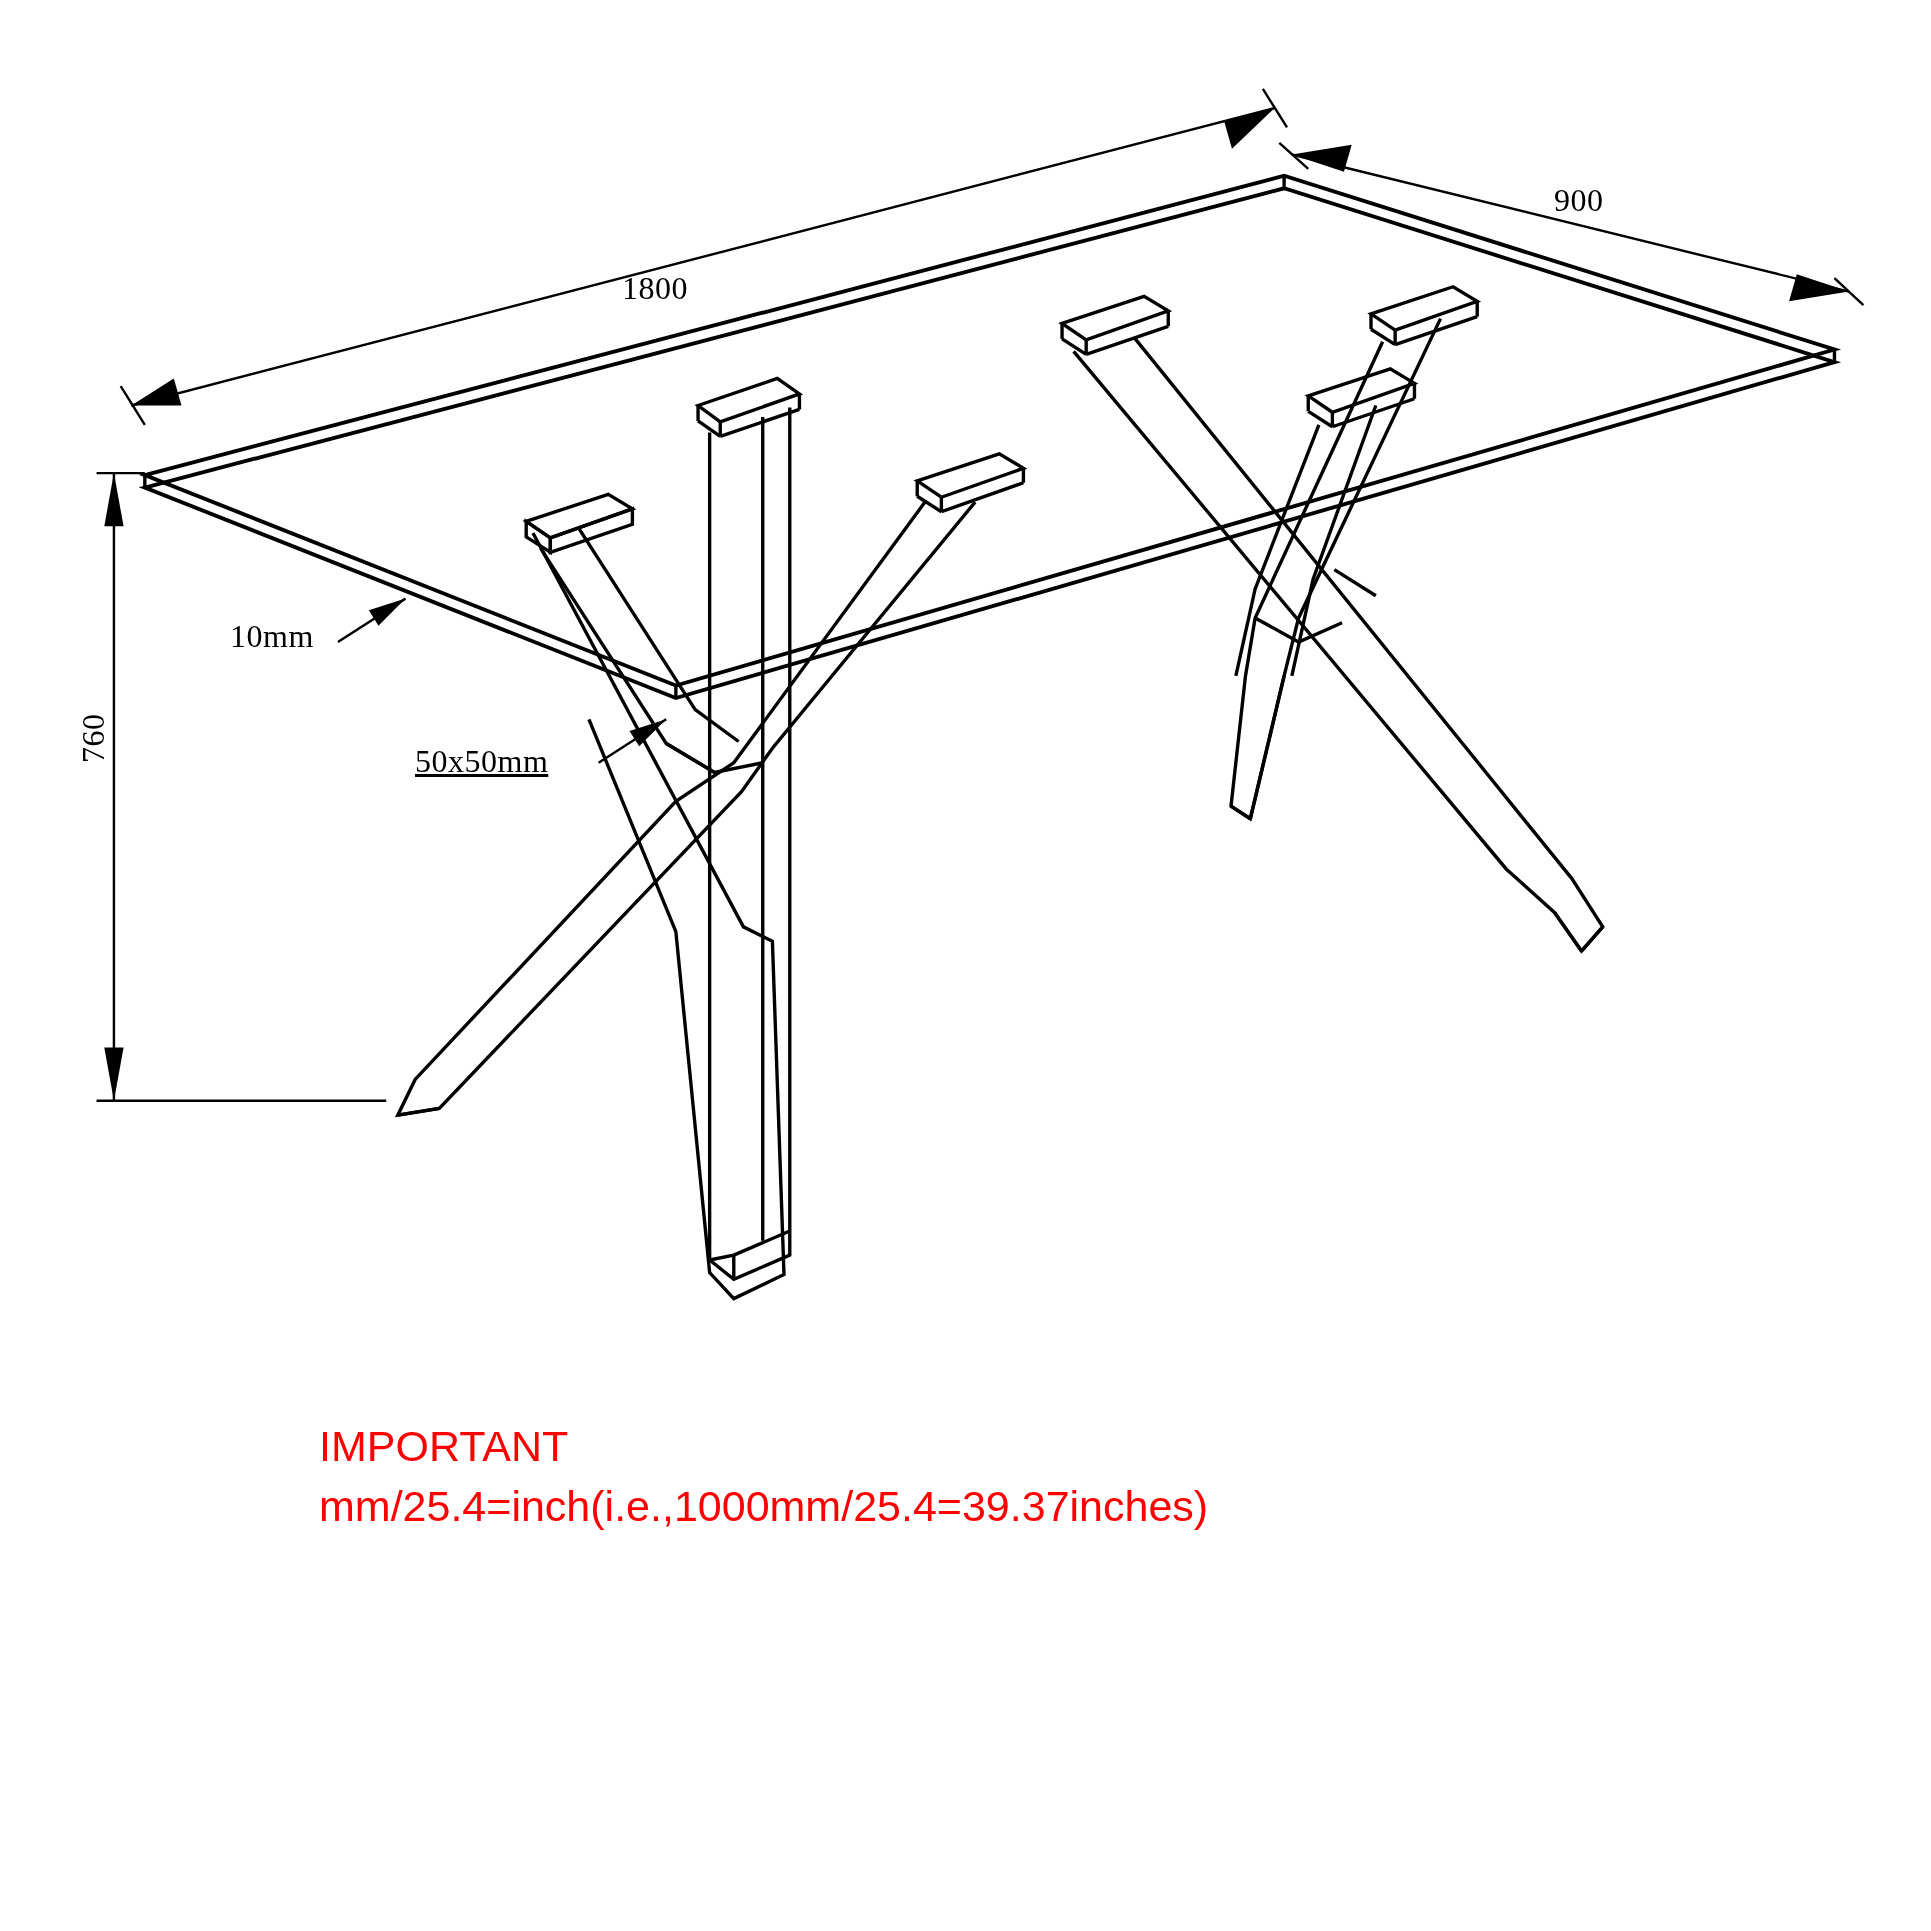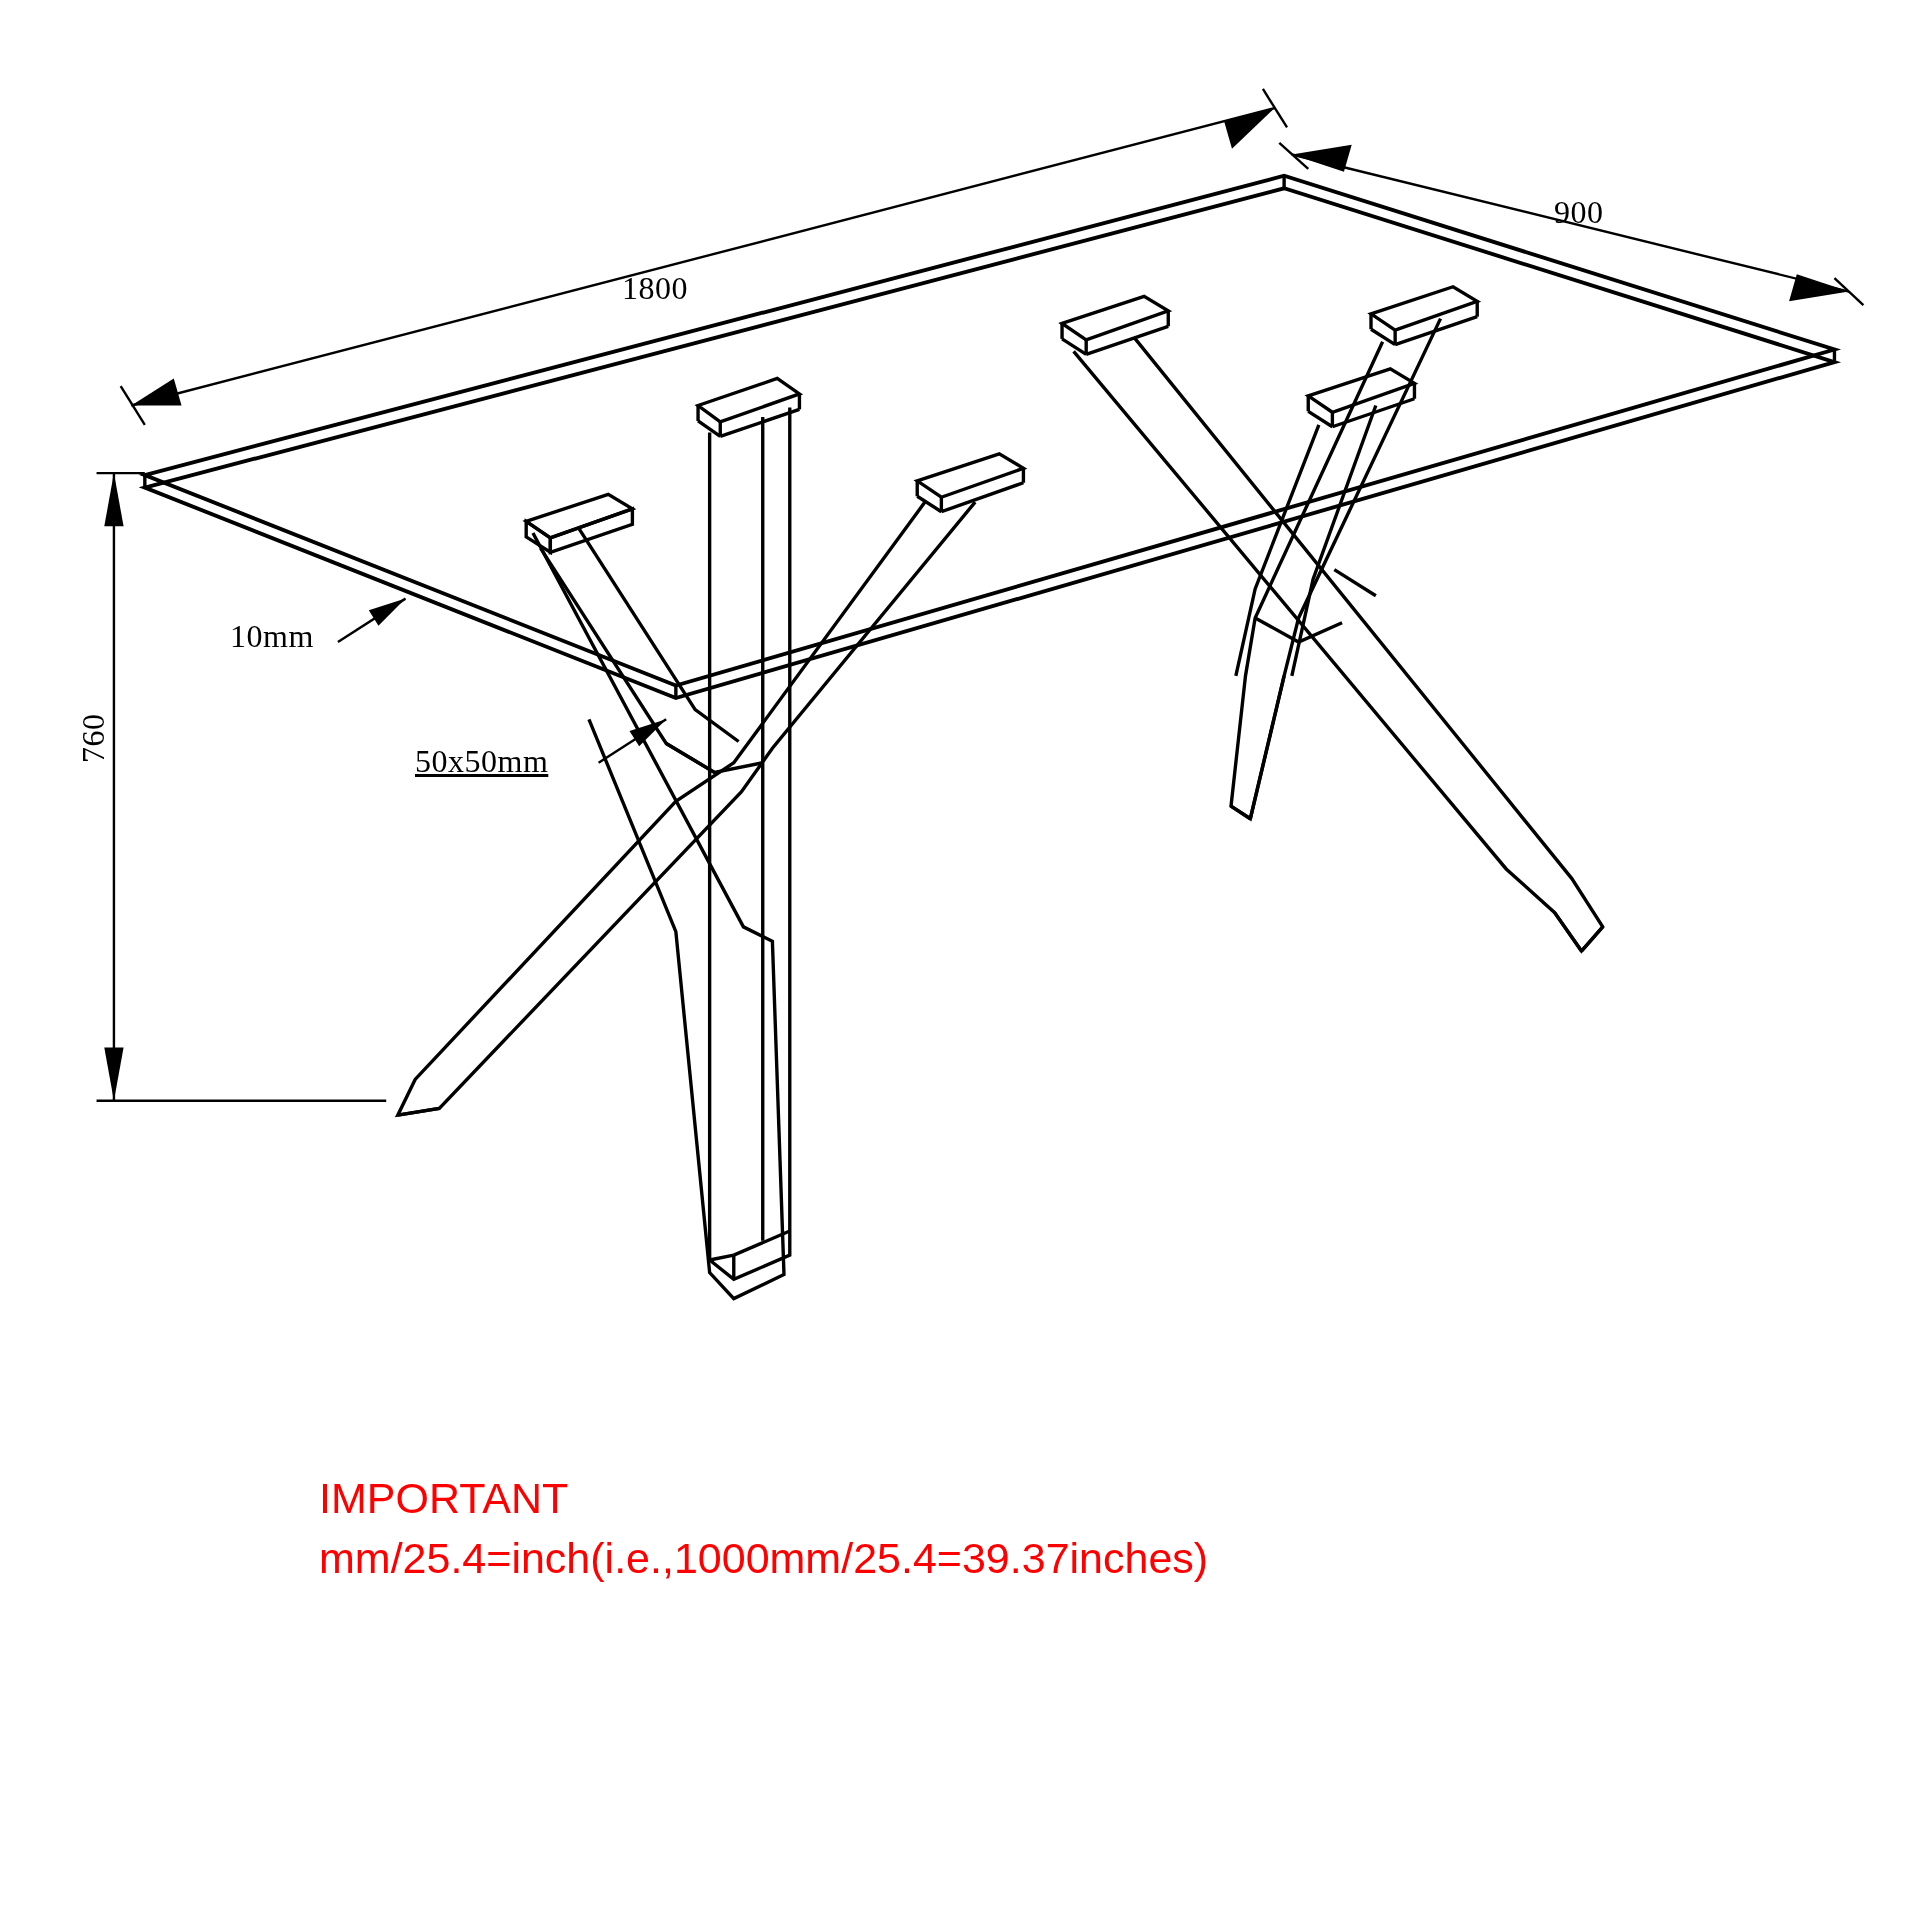--- a/index.html
+++ b/index.html
@@ -30,21 +30,21 @@
     position: absolute;
     font-family: "Liberation Serif", serif;
     font-size: 32px;
     color: #000000;
     white-space: nowrap;
     letter-spacing: 0.5px;
   }
   #notes {
     position: absolute;
     left: 319px;
-    top: 1468px;
+    top: 1416px;
     width: 1255px;
     color: #ff0000;
     font-family: "Liberation Sans", sans-serif;
     font-size: 43px;
     line-height: 60px;
     white-space: nowrap;
   }
   #notes div {
     margin: 0;
     padding: 0;
@@ -202,21 +202,21 @@
         <path d="M 420,620 L 382,632 L 392,648 Z" fill="#000000" stroke="none"></path>
 
         <line x1="620" y1="790" x2="690" y2="745"></line>
         <path d="M 690,745 L 652,757 L 662,773 Z" fill="#000000" stroke="none"></path>
       </g>
     </g>
   </svg>
 
   <div class="dim-label" style="left:622px; top:237px;margin-top:33px;">1800</div>
 
-  <div class="dim-label" style="left:1554px; top:182px;margin-top:12px;">900</div>
+  <div class="dim-label" style="left:1554px; top:182px;">900</div>
 
   <div class="dim-label" style="left:75px; top:763px; transform: rotate(-90deg); transform-origin: left top;">760</div>
 
   <div class="dim-label" style="left:230px; top:618px;">10mm</div>
 
   <div class="dim-label" style="left:415px; top:743px;text-decoration:underline;">50x50mm</div>
 
   <div id="notes">
     <div>IMPORTANT</div>
     <div>mm/25.4=inch(i.e.,1000mm/25.4=39.37inches)</div>

